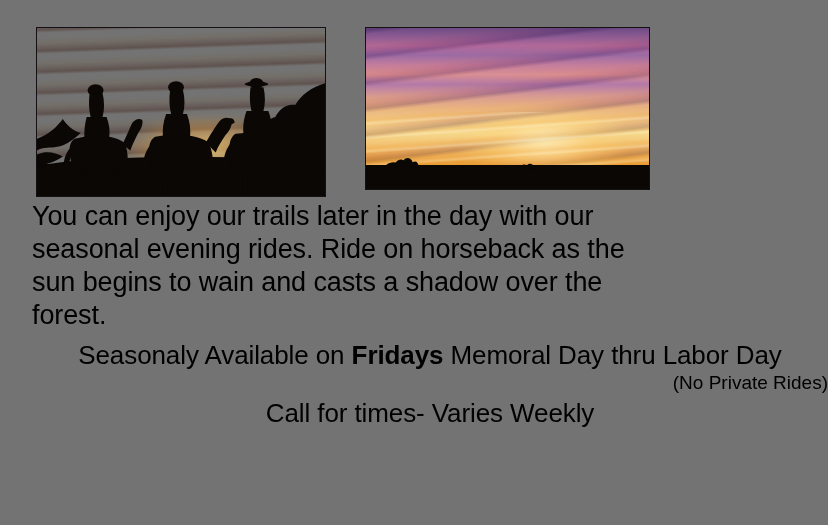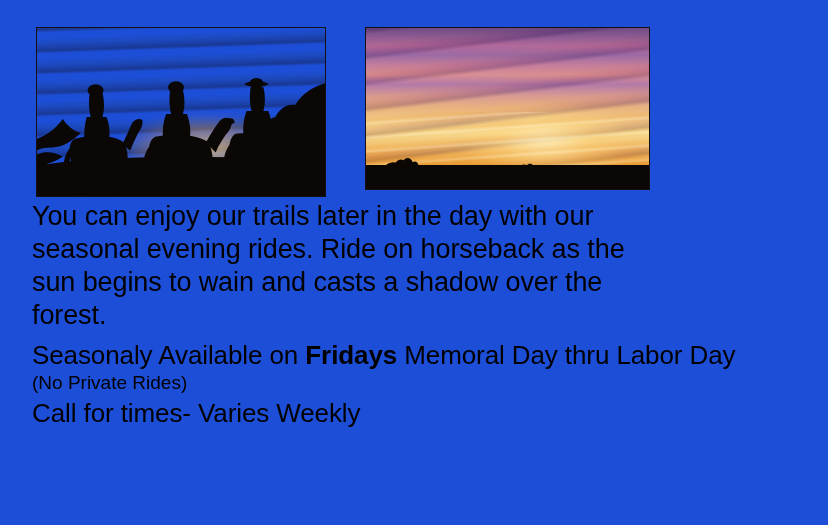--- a/index.html
+++ b/index.html
@@ -13,21 +13,21 @@
     overflow: hidden;
     font-family: "Liberation Sans", sans-serif;
     color: #000000;
     -webkit-font-smoothing: none;
   }
 
   .page {
     position: relative;
     width: 828px;
     height: 525px;
-    background: #1d4ed8;
+    background: #737373;
   }
 
   
   .photo-row {
     position: absolute;
     left: 0;
     top: 0;
     width: 828px;
     height: 200px;
   }
@@ -227,28 +227,30 @@
     width: 640px;
   }
 
   p.line {
     margin: 0;
     padding: 0 0 0 32px;
     font-size: 26px;
     line-height: 31px;
     white-space: nowrap;
     letter-spacing: -0.1px;
+    text-align: center;
   }
 
   p.line-small {
     margin: 0;
     padding: 0 0 0 32px;
     font-size: 19px;
     line-height: 23px;
     white-space: nowrap;
+    text-align: right;
   }
 
   .spacer-6 { height: 6px; }
   .spacer-8 { height: 8px; }
   .spacer-4 { height: 4px; }
 
   .bold { font-weight: bold; }
 </style>
 </head>
 <body>

